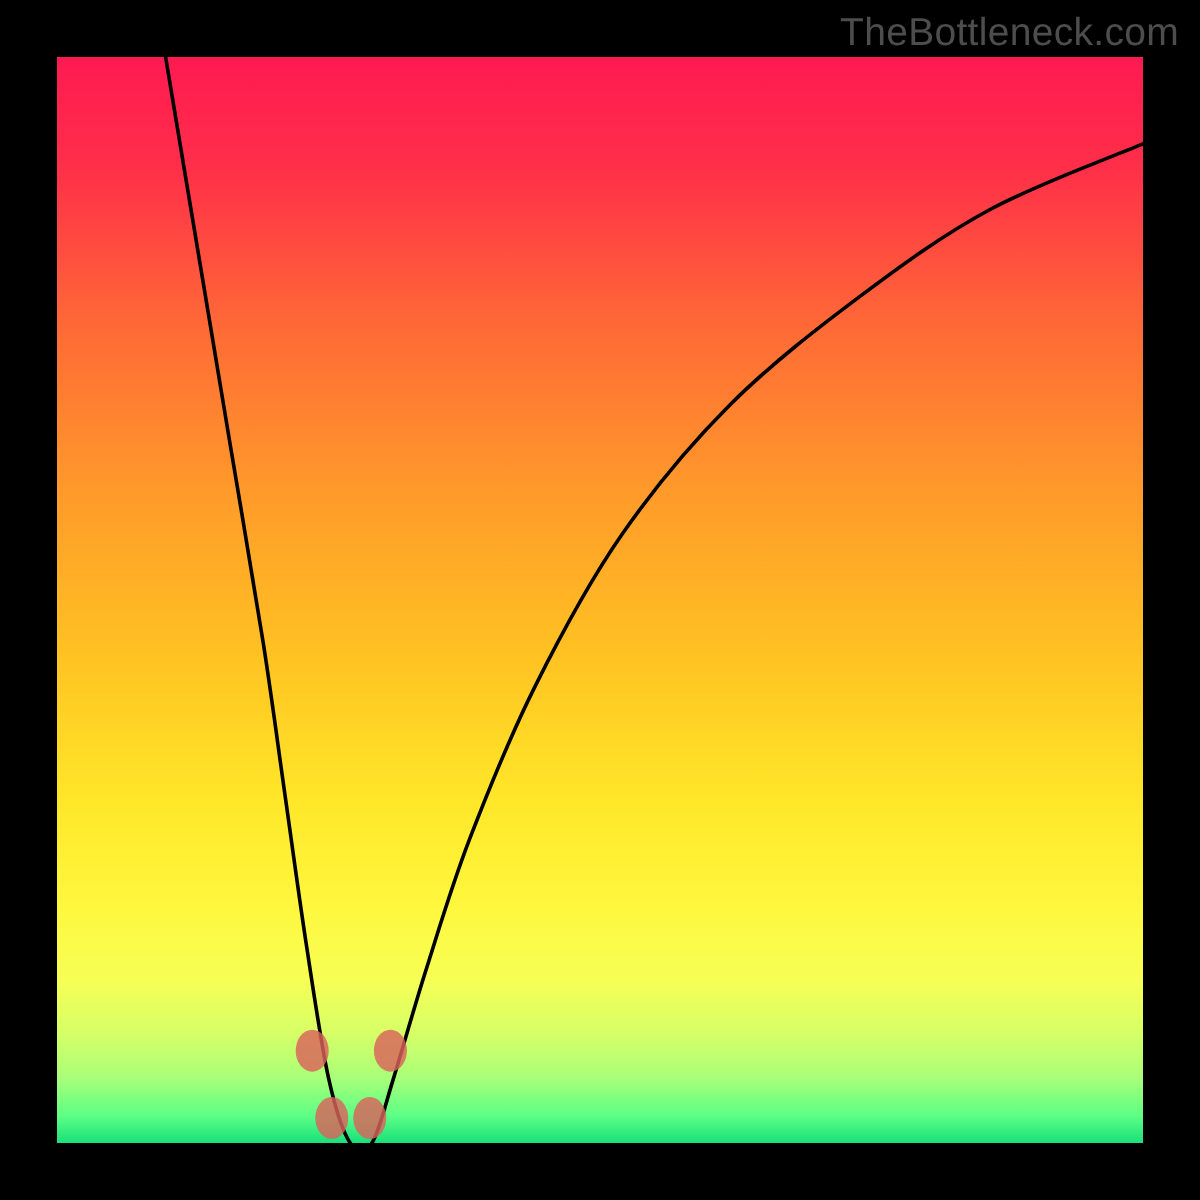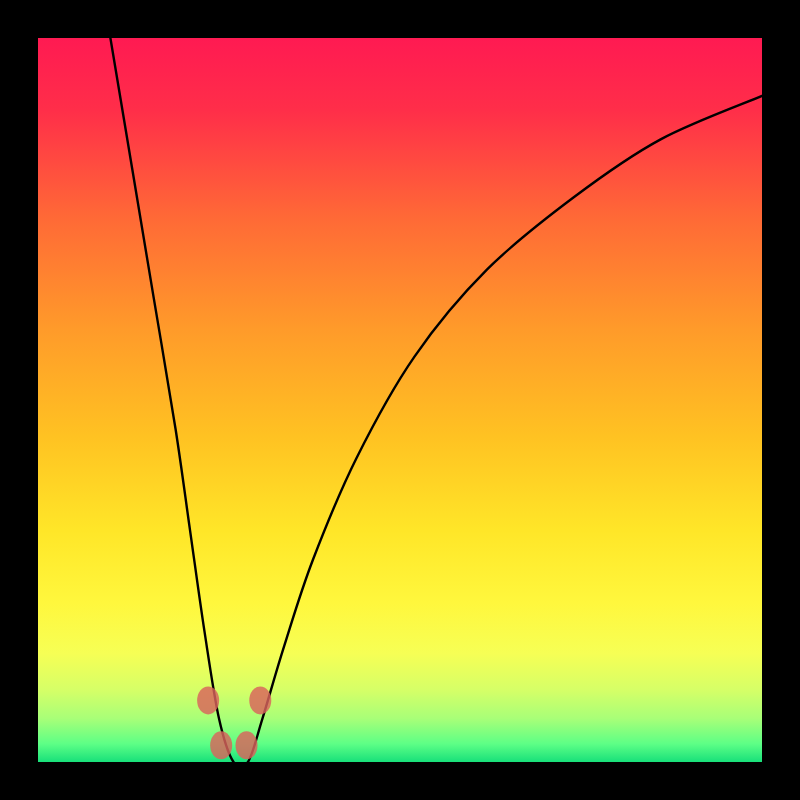--- a/index.html
+++ b/index.html
@@ -50,20 +50,21 @@
     top: 0;
     width: 100%;
     height: 100%;
   }
 </style>
 </head>
 <body>
 
 <div class="frame">
 
+  <div class="watermark">TheBottleneck.com</div>
 
   <div class="plot">
 
     <svg class="gradient" viewBox="0 0 724 724" preserveAspectRatio="none">
       <defs>
         <linearGradient id="bg" x1="0" y1="0" x2="0" y2="1">
             <stop offset="0%" stop-color="#ff1a52"></stop>
             <stop offset="10%" stop-color="#ff2e49"></stop>
             <stop offset="25%" stop-color="#ff6a36"></stop>
             <stop offset="40%" stop-color="#ff9a2a"></stop>

